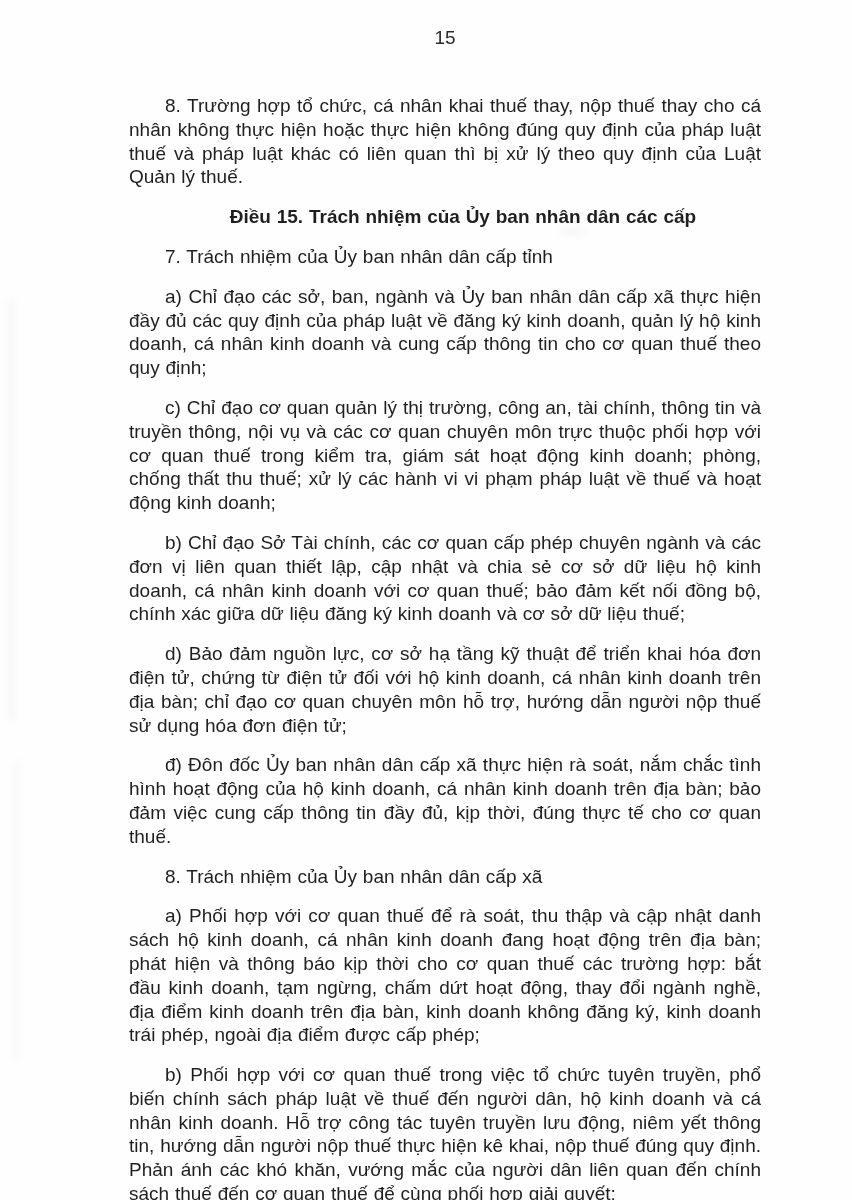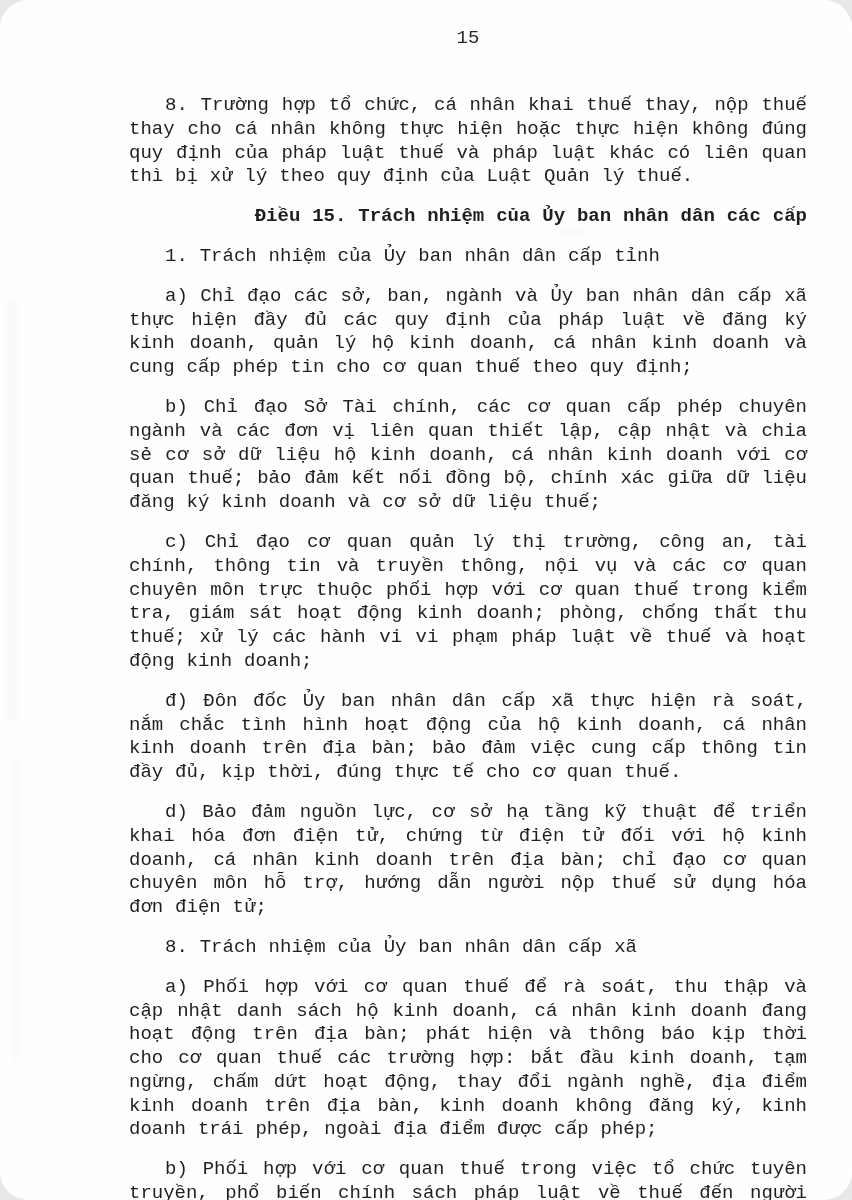--- a/index.html
+++ b/index.html
@@ -7,45 +7,44 @@
     padding: 0;
     background: #e8e8e8;
   }
   .page {
     position: relative;
     width: 852px;
     height: 1200px;
     margin: 0 auto;
     background: #fefefe;
     box-sizing: border-box;
-    padding: 26px 45px 0 129px;
-    font-family: Liberation Mono, monospace;
+    padding: 26px 91px 0 129px;
+    font-family: Liberation Sans, sans-serif;
     color: #1f1f1f;
     overflow: hidden;
-    border-radius: 28px;
   }
   .page-number {
     text-align: center;
     font-size: 19px;
     line-height: 24px;
     margin-bottom: 44px;
     color: #2a2a2a;
   }
   .doc-body p {
     margin: 0 0 16px 0;
     font-size: 19px;
     line-height: 23.8px;
     text-align: justify;
     text-indent: 36px;
     word-spacing: 0.5px;
   }
   .doc-body p.heading {
     font-weight: bold;
     margin-top: 6px;
-    text-align: right;
+    text-align: center;
   }
   
   .artifact {
     position: absolute;
     background: #9a9a9a;
     opacity: 0.07;
     filter: blur(3px);
     pointer-events: none;
   }
   .artifact-1 { left: 8px;  top: 300px; width: 7px;  height: 420px; }
@@ -54,26 +53,26 @@
 </style>
 </head>
 <body>
 
 <div class="page">
   <div class="page-number">15</div>
 
   <div class="doc-body">
       <p class="body">8. Trường hợp tổ chức, cá nhân khai thuế thay, nộp thuế thay cho cá nhân không thực hiện hoặc thực hiện không đúng quy định của pháp luật thuế và pháp luật khác có liên quan thì bị xử lý theo quy định của Luật Quản lý thuế.</p>
       <p class="heading">Điều 15. Trách nhiệm của Ủy ban nhân dân các cấp</p>
-      <p class="body">1. Trách nhiệm của Ủy ban nhân dân cấp tỉnh</p>
-      <p class="body">a) Chỉ đạo các sở, ban, ngành và Ủy ban nhân dân cấp xã thực hiện đầy đủ các quy định của pháp luật về đăng ký kinh doanh, quản lý hộ kinh doanh, cá nhân kinh doanh và cung cấp phép tin cho cơ quan thuế theo quy định;</p>
+      <p class="body">7. Trách nhiệm của Ủy ban nhân dân cấp tỉnh</p>
+      <p class="body">a) Chỉ đạo các sở, ban, ngành và Ủy ban nhân dân cấp xã thực hiện đầy đủ các quy định của pháp luật về đăng ký kinh doanh, quản lý hộ kinh doanh, cá nhân kinh doanh và cung cấp thông tin cho cơ quan thuế theo quy định;</p>
+      <p class="body">c) Chỉ đạo cơ quan quản lý thị trường, công an, tài chính, thông tin và truyền thông, nội vụ và các cơ quan chuyên môn trực thuộc phối hợp với cơ quan thuế trong kiểm tra, giám sát hoạt động kinh doanh; phòng, chống thất thu thuế; xử lý các hành vi vi phạm pháp luật về thuế và hoạt động kinh doanh;</p>
       <p class="body">b) Chỉ đạo Sở Tài chính, các cơ quan cấp phép chuyên ngành và các đơn vị liên quan thiết lập, cập nhật và chia sẻ cơ sở dữ liệu hộ kinh doanh, cá nhân kinh doanh với cơ quan thuế; bảo đảm kết nối đồng bộ, chính xác giữa dữ liệu đăng ký kinh doanh và cơ sở dữ liệu thuế;</p>
-      <p class="body">c) Chỉ đạo cơ quan quản lý thị trường, công an, tài chính, thông tin và truyền thông, nội vụ và các cơ quan chuyên môn trực thuộc phối hợp với cơ quan thuế trong kiểm tra, giám sát hoạt động kinh doanh; phòng, chống thất thu thuế; xử lý các hành vi vi phạm pháp luật về thuế và hoạt động kinh doanh;</p>
+      <p class="body">d) Bảo đảm nguồn lực, cơ sở hạ tầng kỹ thuật để triển khai hóa đơn điện tử, chứng từ điện tử đối với hộ kinh doanh, cá nhân kinh doanh trên địa bàn; chỉ đạo cơ quan chuyên môn hỗ trợ, hướng dẫn người nộp thuế sử dụng hóa đơn điện tử;</p>
       <p class="body">đ) Đôn đốc Ủy ban nhân dân cấp xã thực hiện rà soát, nắm chắc tình hình hoạt động của hộ kinh doanh, cá nhân kinh doanh trên địa bàn; bảo đảm việc cung cấp thông tin đầy đủ, kịp thời, đúng thực tế cho cơ quan thuế.</p>
-      <p class="body">d) Bảo đảm nguồn lực, cơ sở hạ tầng kỹ thuật để triển khai hóa đơn điện tử, chứng từ điện tử đối với hộ kinh doanh, cá nhân kinh doanh trên địa bàn; chỉ đạo cơ quan chuyên môn hỗ trợ, hướng dẫn người nộp thuế sử dụng hóa đơn điện tử;</p>
       <p class="body">8. Trách nhiệm của Ủy ban nhân dân cấp xã</p>
       <p class="body">a) Phối hợp với cơ quan thuế để rà soát, thu thập và cập nhật danh sách hộ kinh doanh, cá nhân kinh doanh đang hoạt động trên địa bàn; phát hiện và thông báo kịp thời cho cơ quan thuế các trường hợp: bắt đầu kinh doanh, tạm ngừng, chấm dứt hoạt động, thay đổi ngành nghề, địa điểm kinh doanh trên địa bàn, kinh doanh không đăng ký, kinh doanh trái phép, ngoài địa điểm được cấp phép;</p>
       <p class="body">b) Phối hợp với cơ quan thuế trong việc tổ chức tuyên truyền, phổ biến chính sách pháp luật về thuế đến người dân, hộ kinh doanh và cá nhân kinh doanh. Hỗ trợ công tác tuyên truyền lưu động, niêm yết thông tin, hướng dẫn người nộp thuế thực hiện kê khai, nộp thuế đúng quy định. Phản ánh các khó khăn, vướng mắc của người dân liên quan đến chính sách thuế đến cơ quan thuế để cùng phối hợp giải quyết;</p>
     </div>
 
   <div class="artifact artifact-1"></div>
   <div class="artifact artifact-2"></div>
   <div class="artifact artifact-3"></div>
 </div>
 

